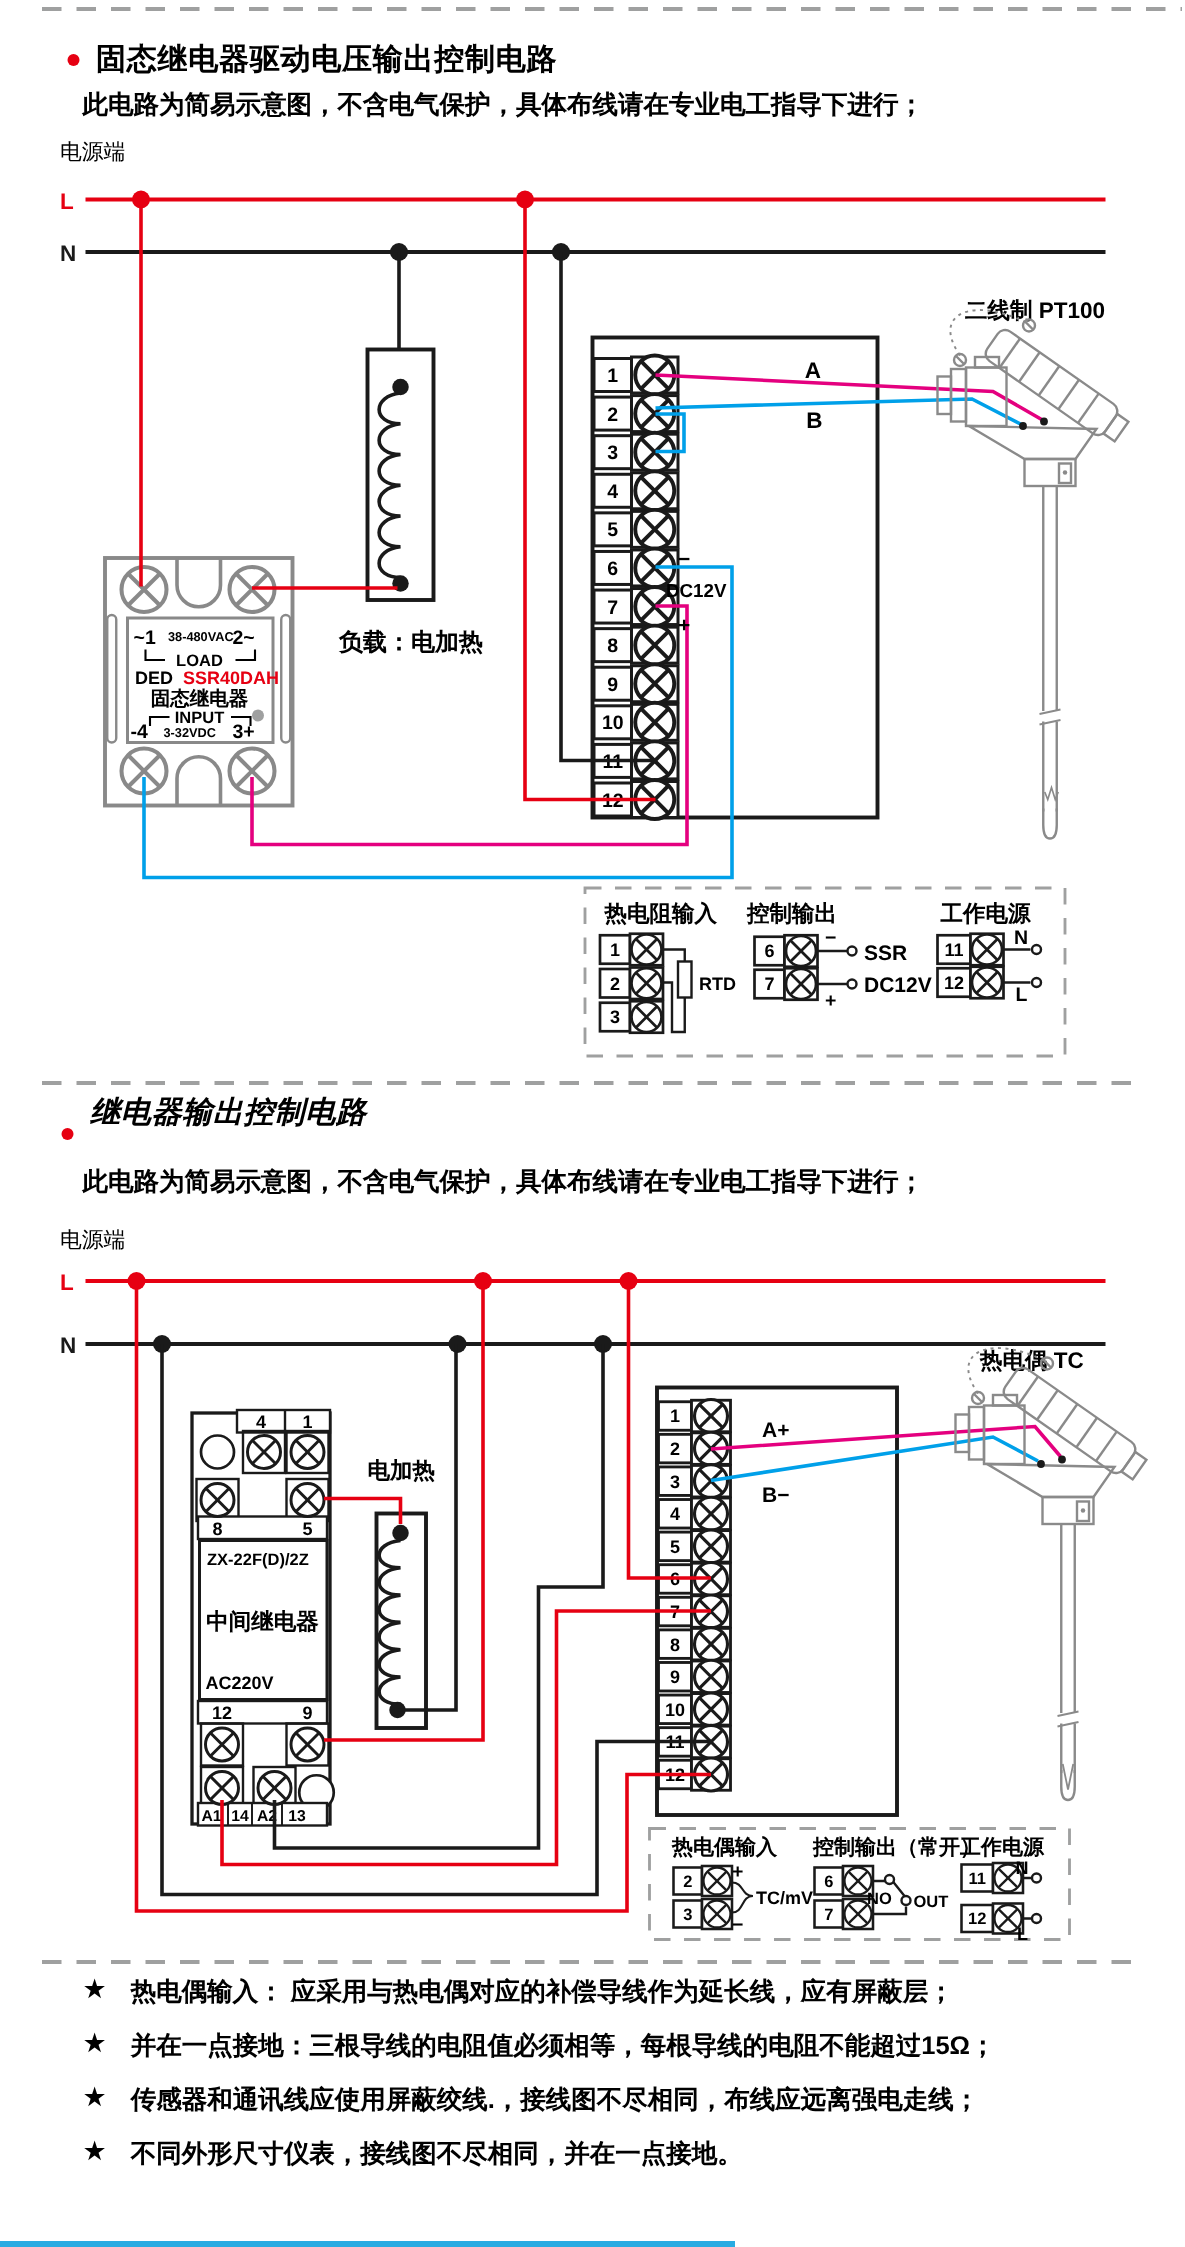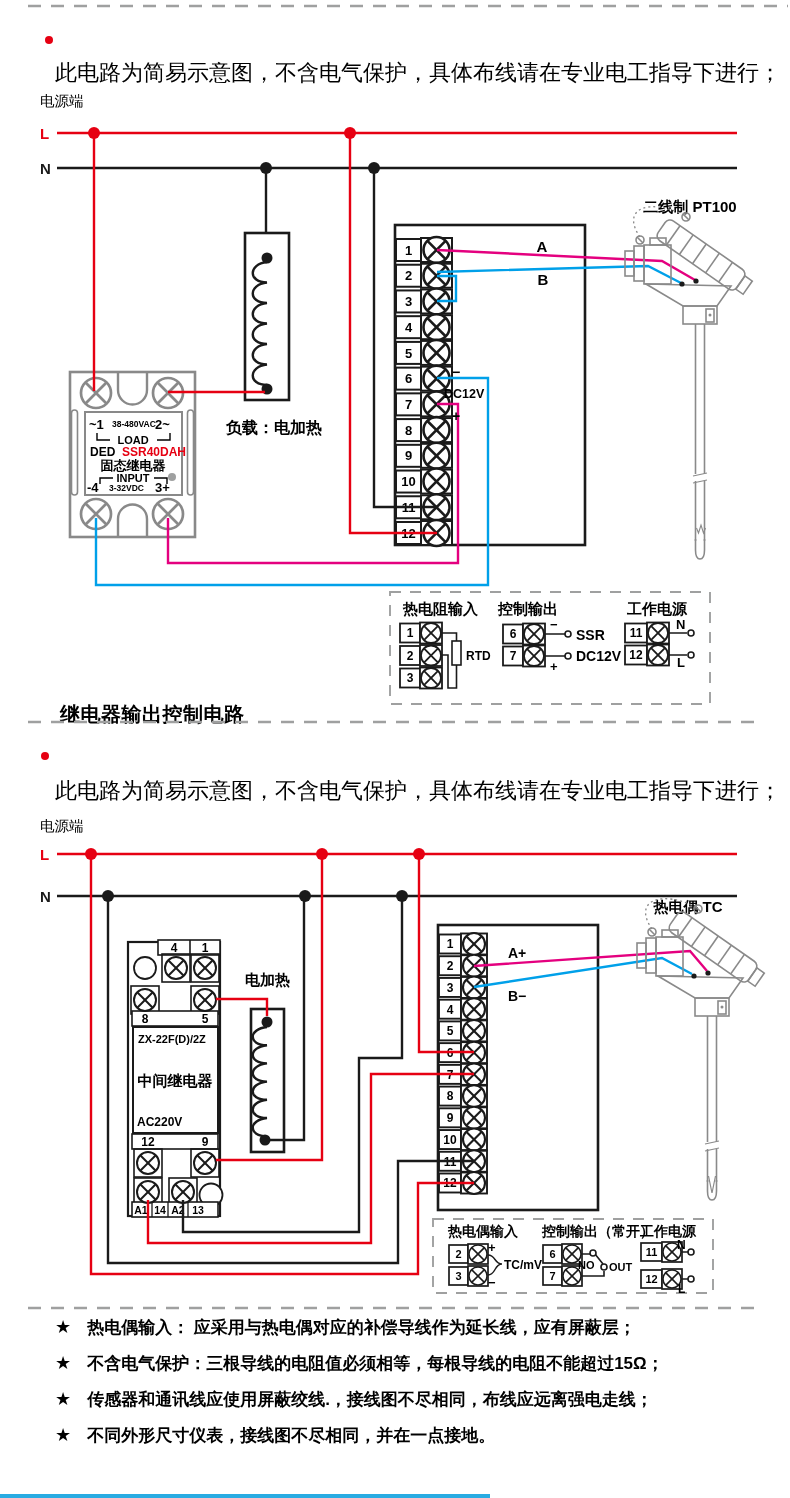--- a/index.html
+++ b/index.html
@@ -1,44 +1,45 @@
 <!DOCTYPE html>
 <html><head>
 <meta charset="utf-8">
 <style>
   html,body{margin:0;padding:0;background:#fff;}
   .page{position:relative;width:790px;height:1498px;background:#fff;overflow:hidden;
         font-family:"Liberation Sans","DejaVu Sans",sans-serif;color:#000;}
   .abs{position:absolute;}
   .sec-title{font-size:20px;font-weight:bold;letter-spacing:.5px;}
-  .sec-sub{font-size:22px;font-weight:normal;text-align:right;}
+  .sec-sub{font-size:17px;font-weight:bold;text-align:right;}
   .bullet{width:8px;height:8px;border-radius:50%;background:#e60012;}
   .note-line{display:flex;align-items:flex-start;font-size:17px;font-weight:bold;}
   .note-star{margin-right:16px;font-size:18px;}
   svg text{font-family:"Liberation Sans","DejaVu Sans",sans-serif;}
 </style>
 </head>
 <body>
 
 <div class="page">
 
   <div class="abs bullet" style="left:45px;top:36px;"></div>
+  <div class="abs sec-title" style="left:64px;top:26px;">固态继电器驱动电压输出控制电路</div>
   <div class="abs sec-sub" style="left:55px;top:58px;">此电路为简易示意图，不含电气保护，具体布线请在专业电工指导下进行；</div>
 
   <div class="abs bullet" style="left:41px;top:752px;"></div>
-  <div class="abs sec-title" style="left:60px;top:701px;">继电器输出控制电路</div>
+  <div class="abs sec-title" style="left:60px;top:728px;font-style:italic;">继电器输出控制电路</div>
   <div class="abs sec-sub" style="left:55px;top:776px;">此电路为简易示意图，不含电气保护，具体布线请在专业电工指导下进行；</div>
 
   <div class="abs note-line" style="left:55px;top:1316px;width:710px;">
     <span class="note-star">★</span>
     <span>热电偶输入： 应采用与热电偶对应的补偿导线作为延长线，应有屏蔽层；</span>
     </div>
   <div class="abs note-line" style="left:55px;top:1352px;width:710px;">
     <span class="note-star">★</span>
-    <span>不含电气保护：三根导线的电阻值必须相等，每根导线的电阻不能超过15Ω；</span>
+    <span>并在一点接地：三根导线的电阻值必须相等，每根导线的电阻不能超过15Ω；</span>
     </div>
   <div class="abs note-line" style="left:55px;top:1388px;width:710px;">
     <span class="note-star">★</span>
     <span>传感器和通讯线应使用屏蔽绞线.，接线图不尽相同，布线应远离强电走线；</span>
     </div>
   <div class="abs note-line" style="left:55px;top:1424px;width:710px;">
     <span class="note-star">★</span>
     <span>不同外形尺寸仪表，接线图不尽相同，并在一点接地。</span>
     </div>
 

